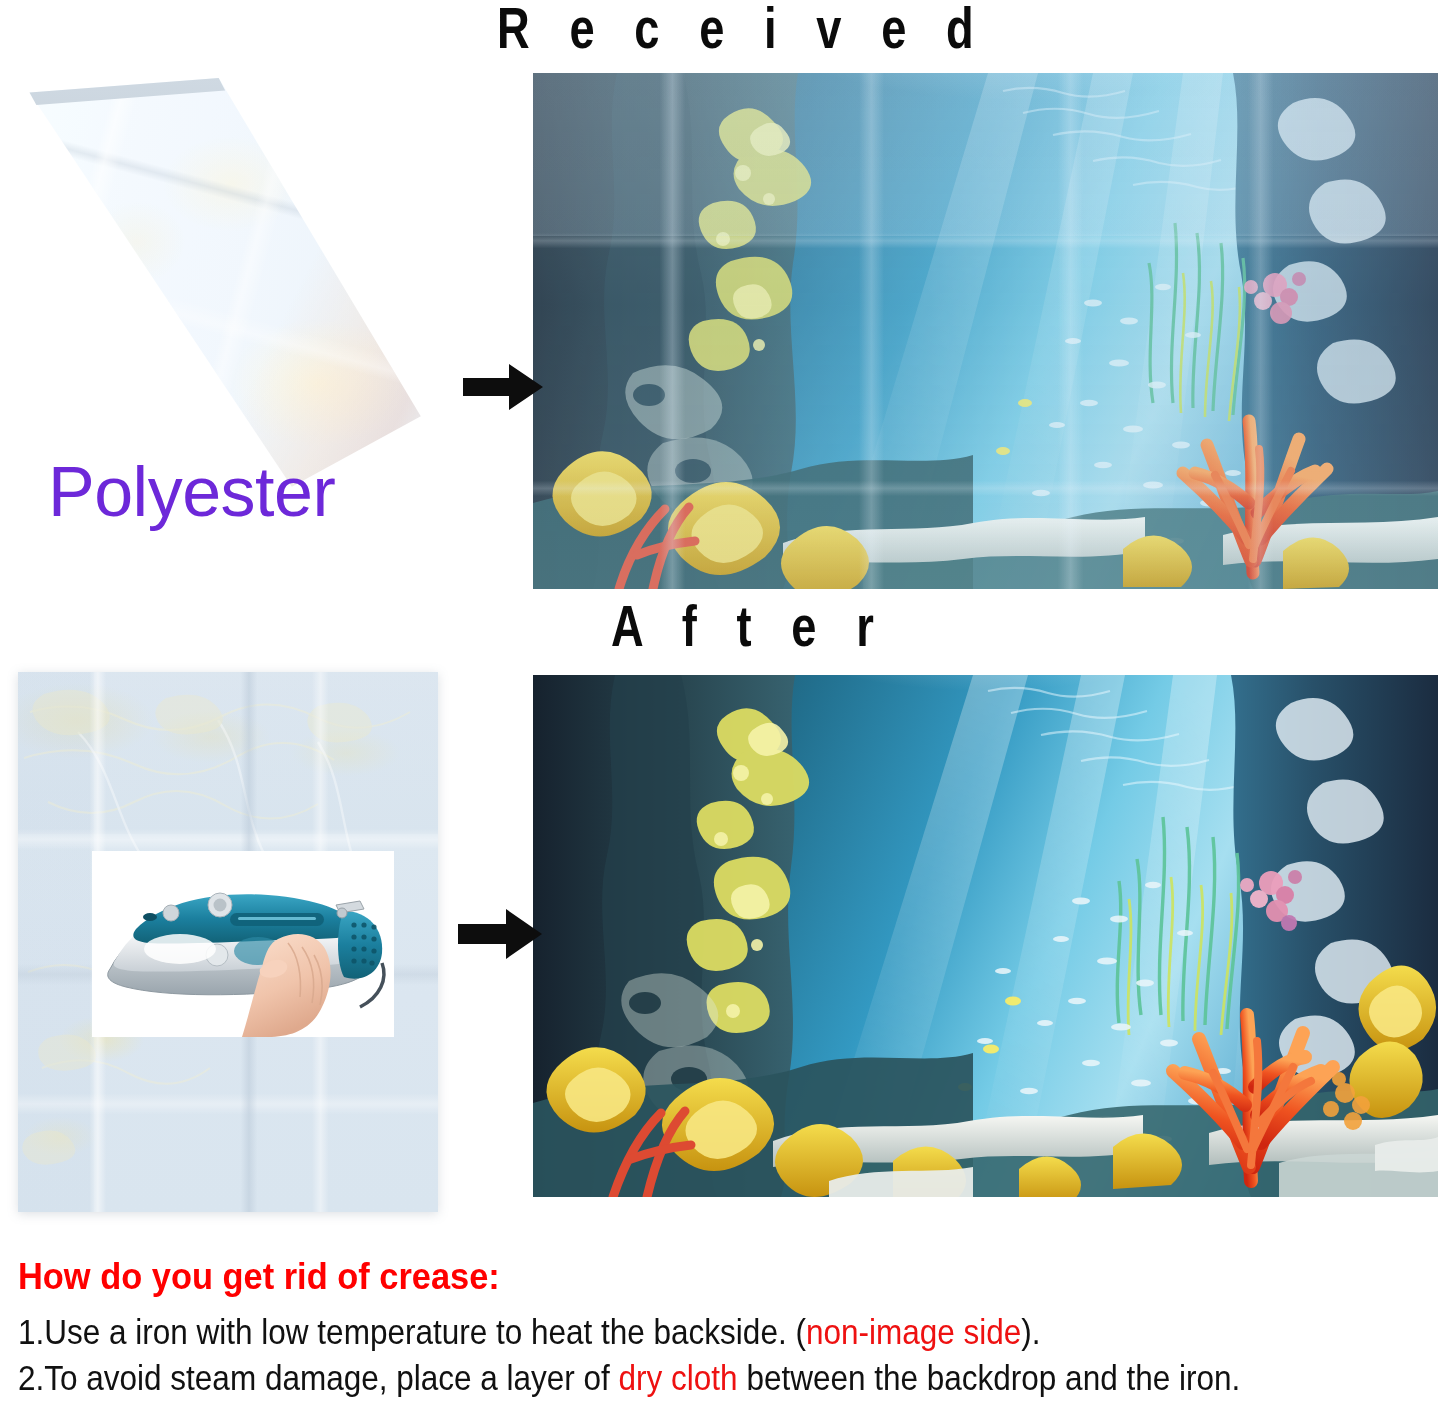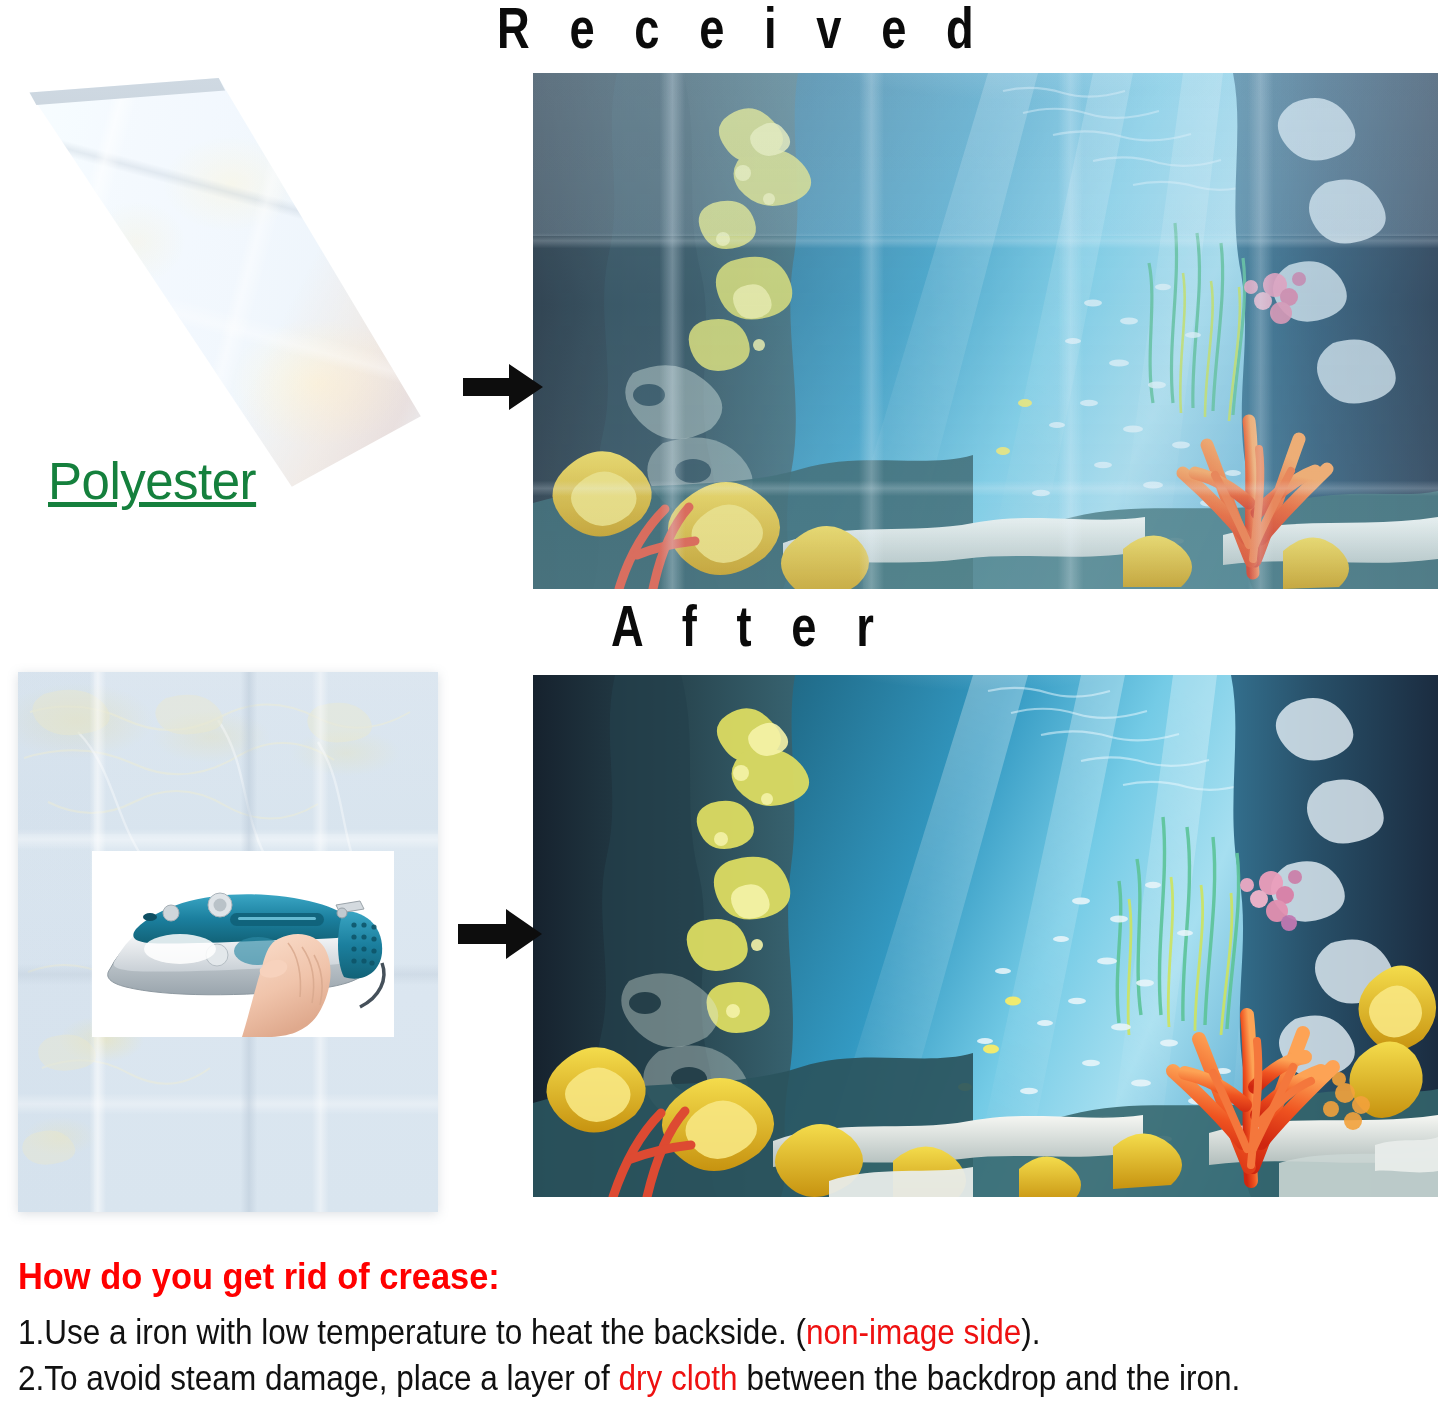--- a/index.html
+++ b/index.html
@@ -23,27 +23,26 @@
     transform:scaleX(0.78);
     transform-origin:left center;
   }
   #title-received{ left:497px; top:-6px; font-size:58px; }
   #title-after   { left:611px; top:592px; font-size:58px; }
 
   
   #polyester-label{
     position:absolute;
     left:48px; top:452px;
-    font-size:51px;
+    font-size:70px;
     font-weight:normal;
-    color:#15803d;
+    color:#6d28d9;
     letter-spacing:-0.5px;
     font-family:"Liberation Sans", sans-serif;
     z-index:6;
-    text-decoration:underline;
   }
 
   
   .arrow-icon{ position:absolute; z-index:5; }
   #arrow-top{ left:461px; top:361px; width:84px; height:52px; }
   #arrow-bottom{ left:456px; top:906px; width:88px; height:56px; }
 
   
   #folded-fabric{
     position:absolute;

